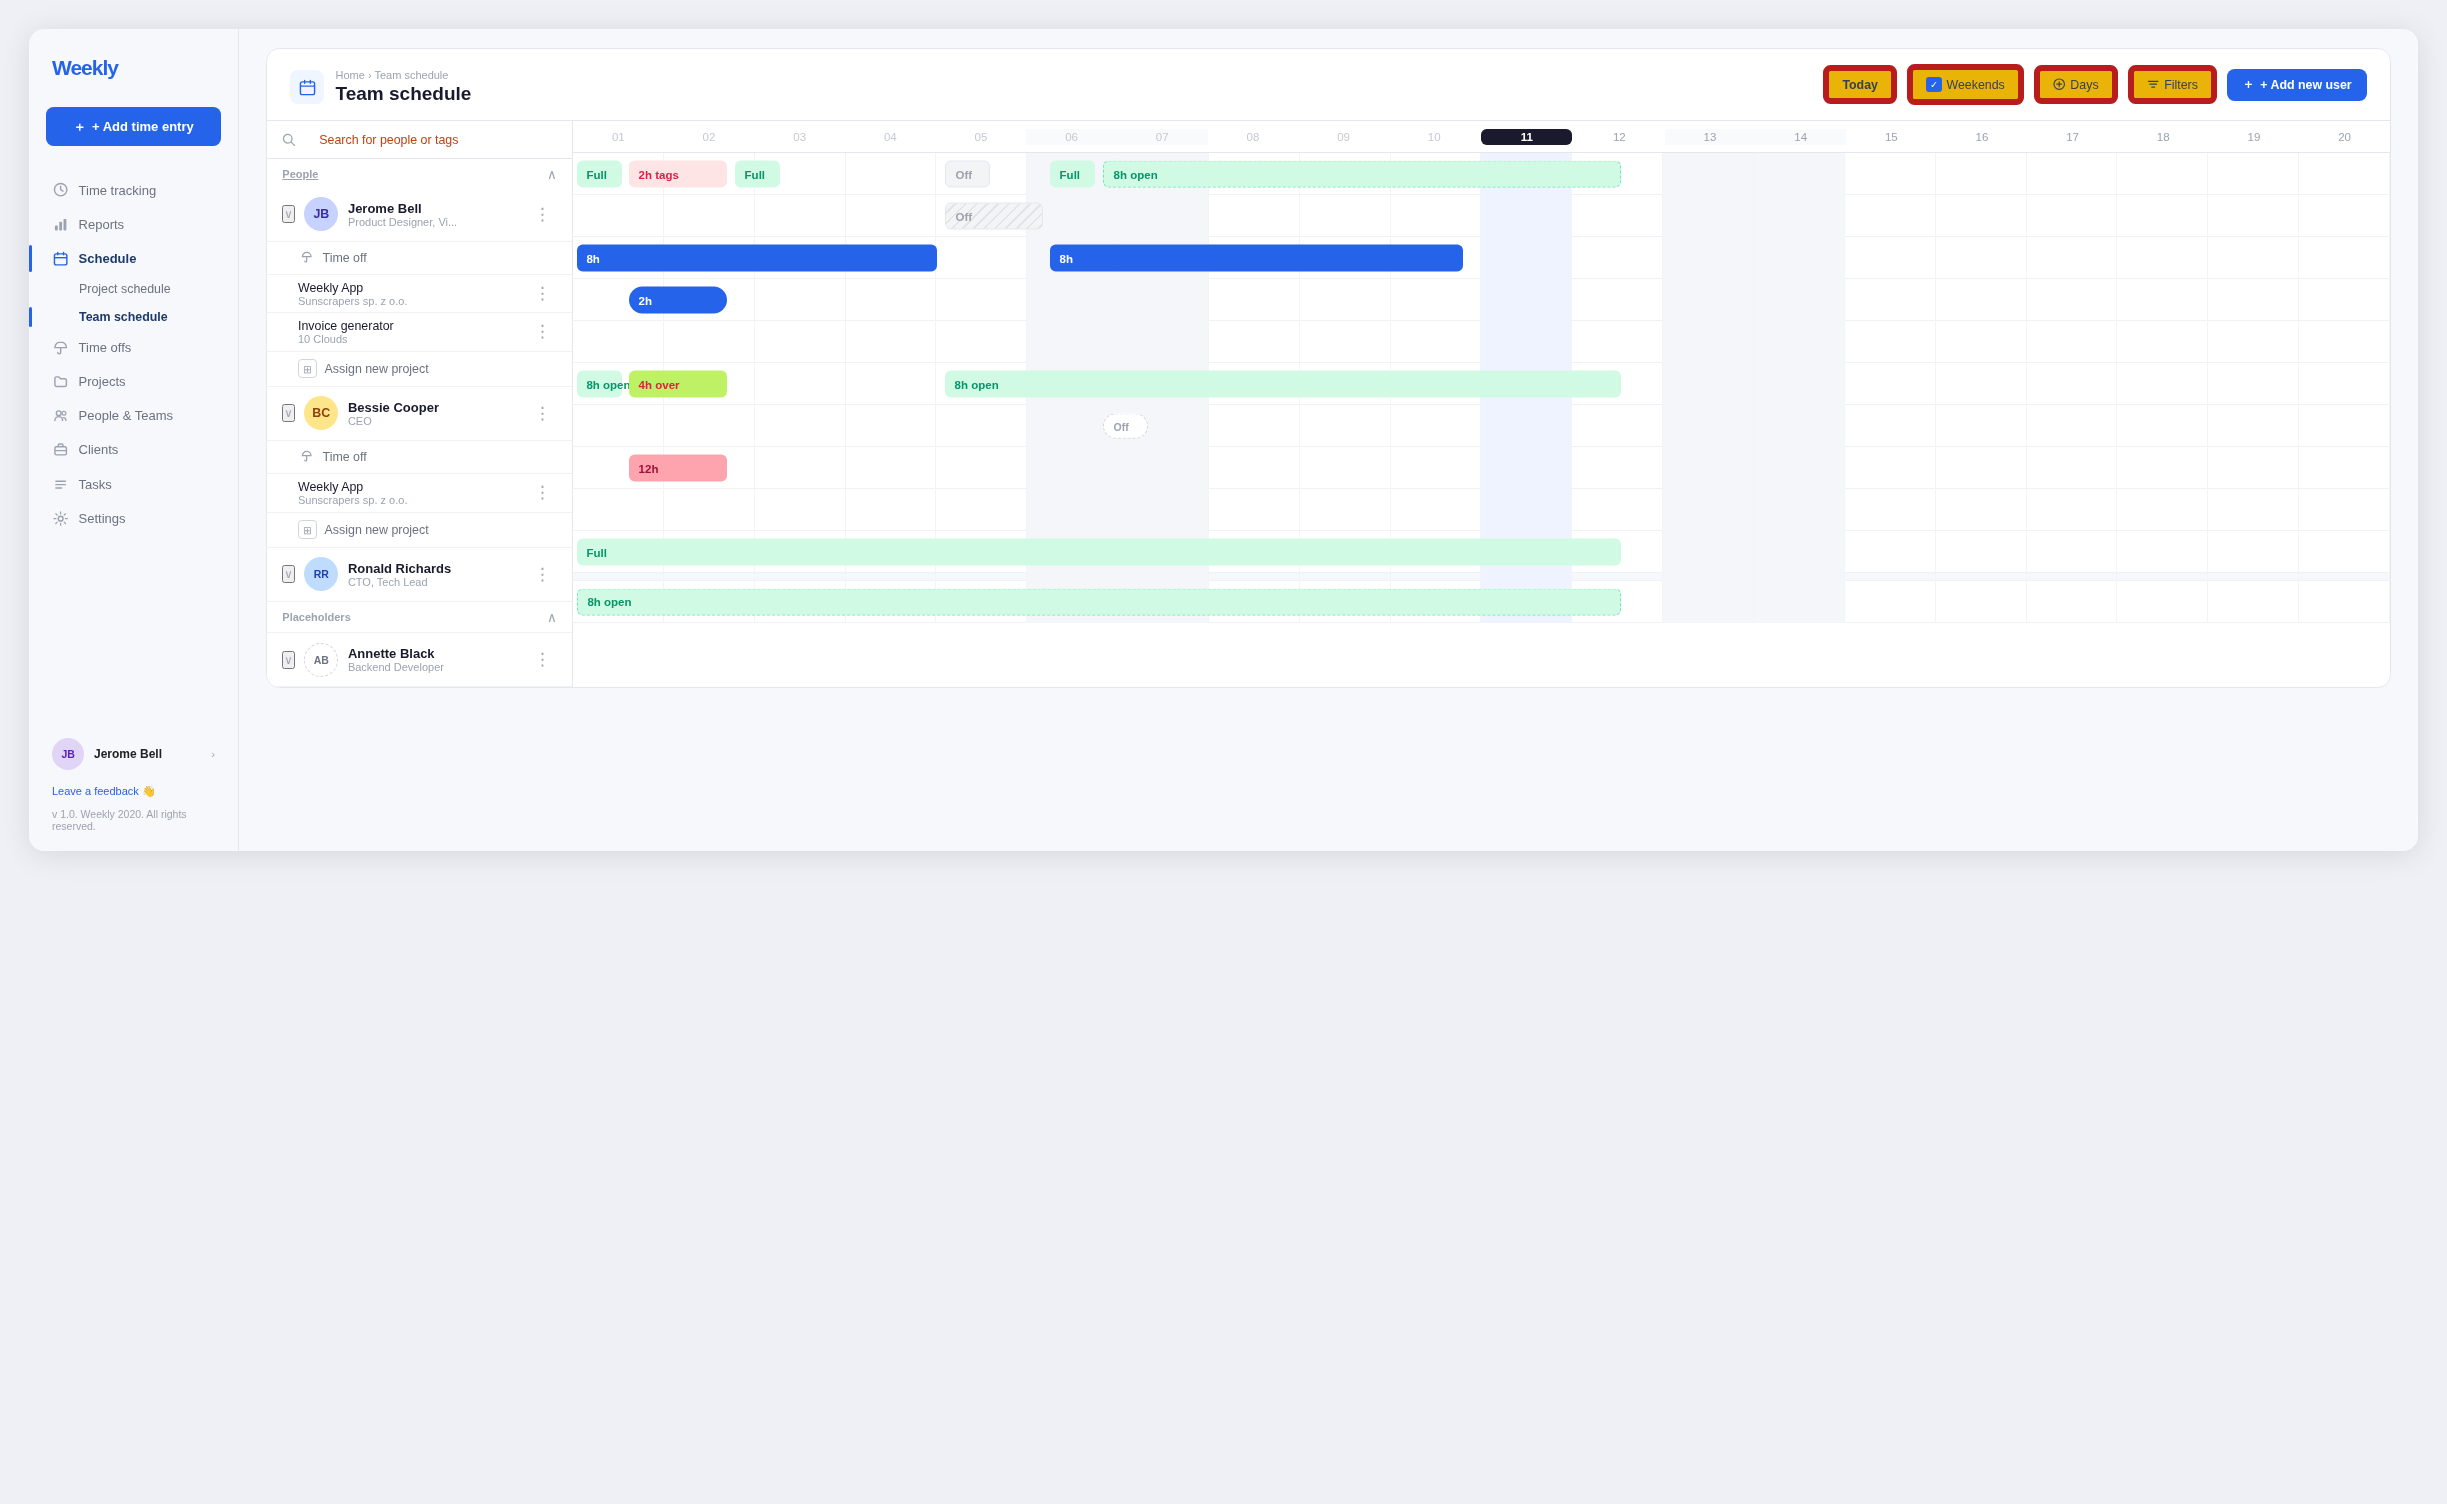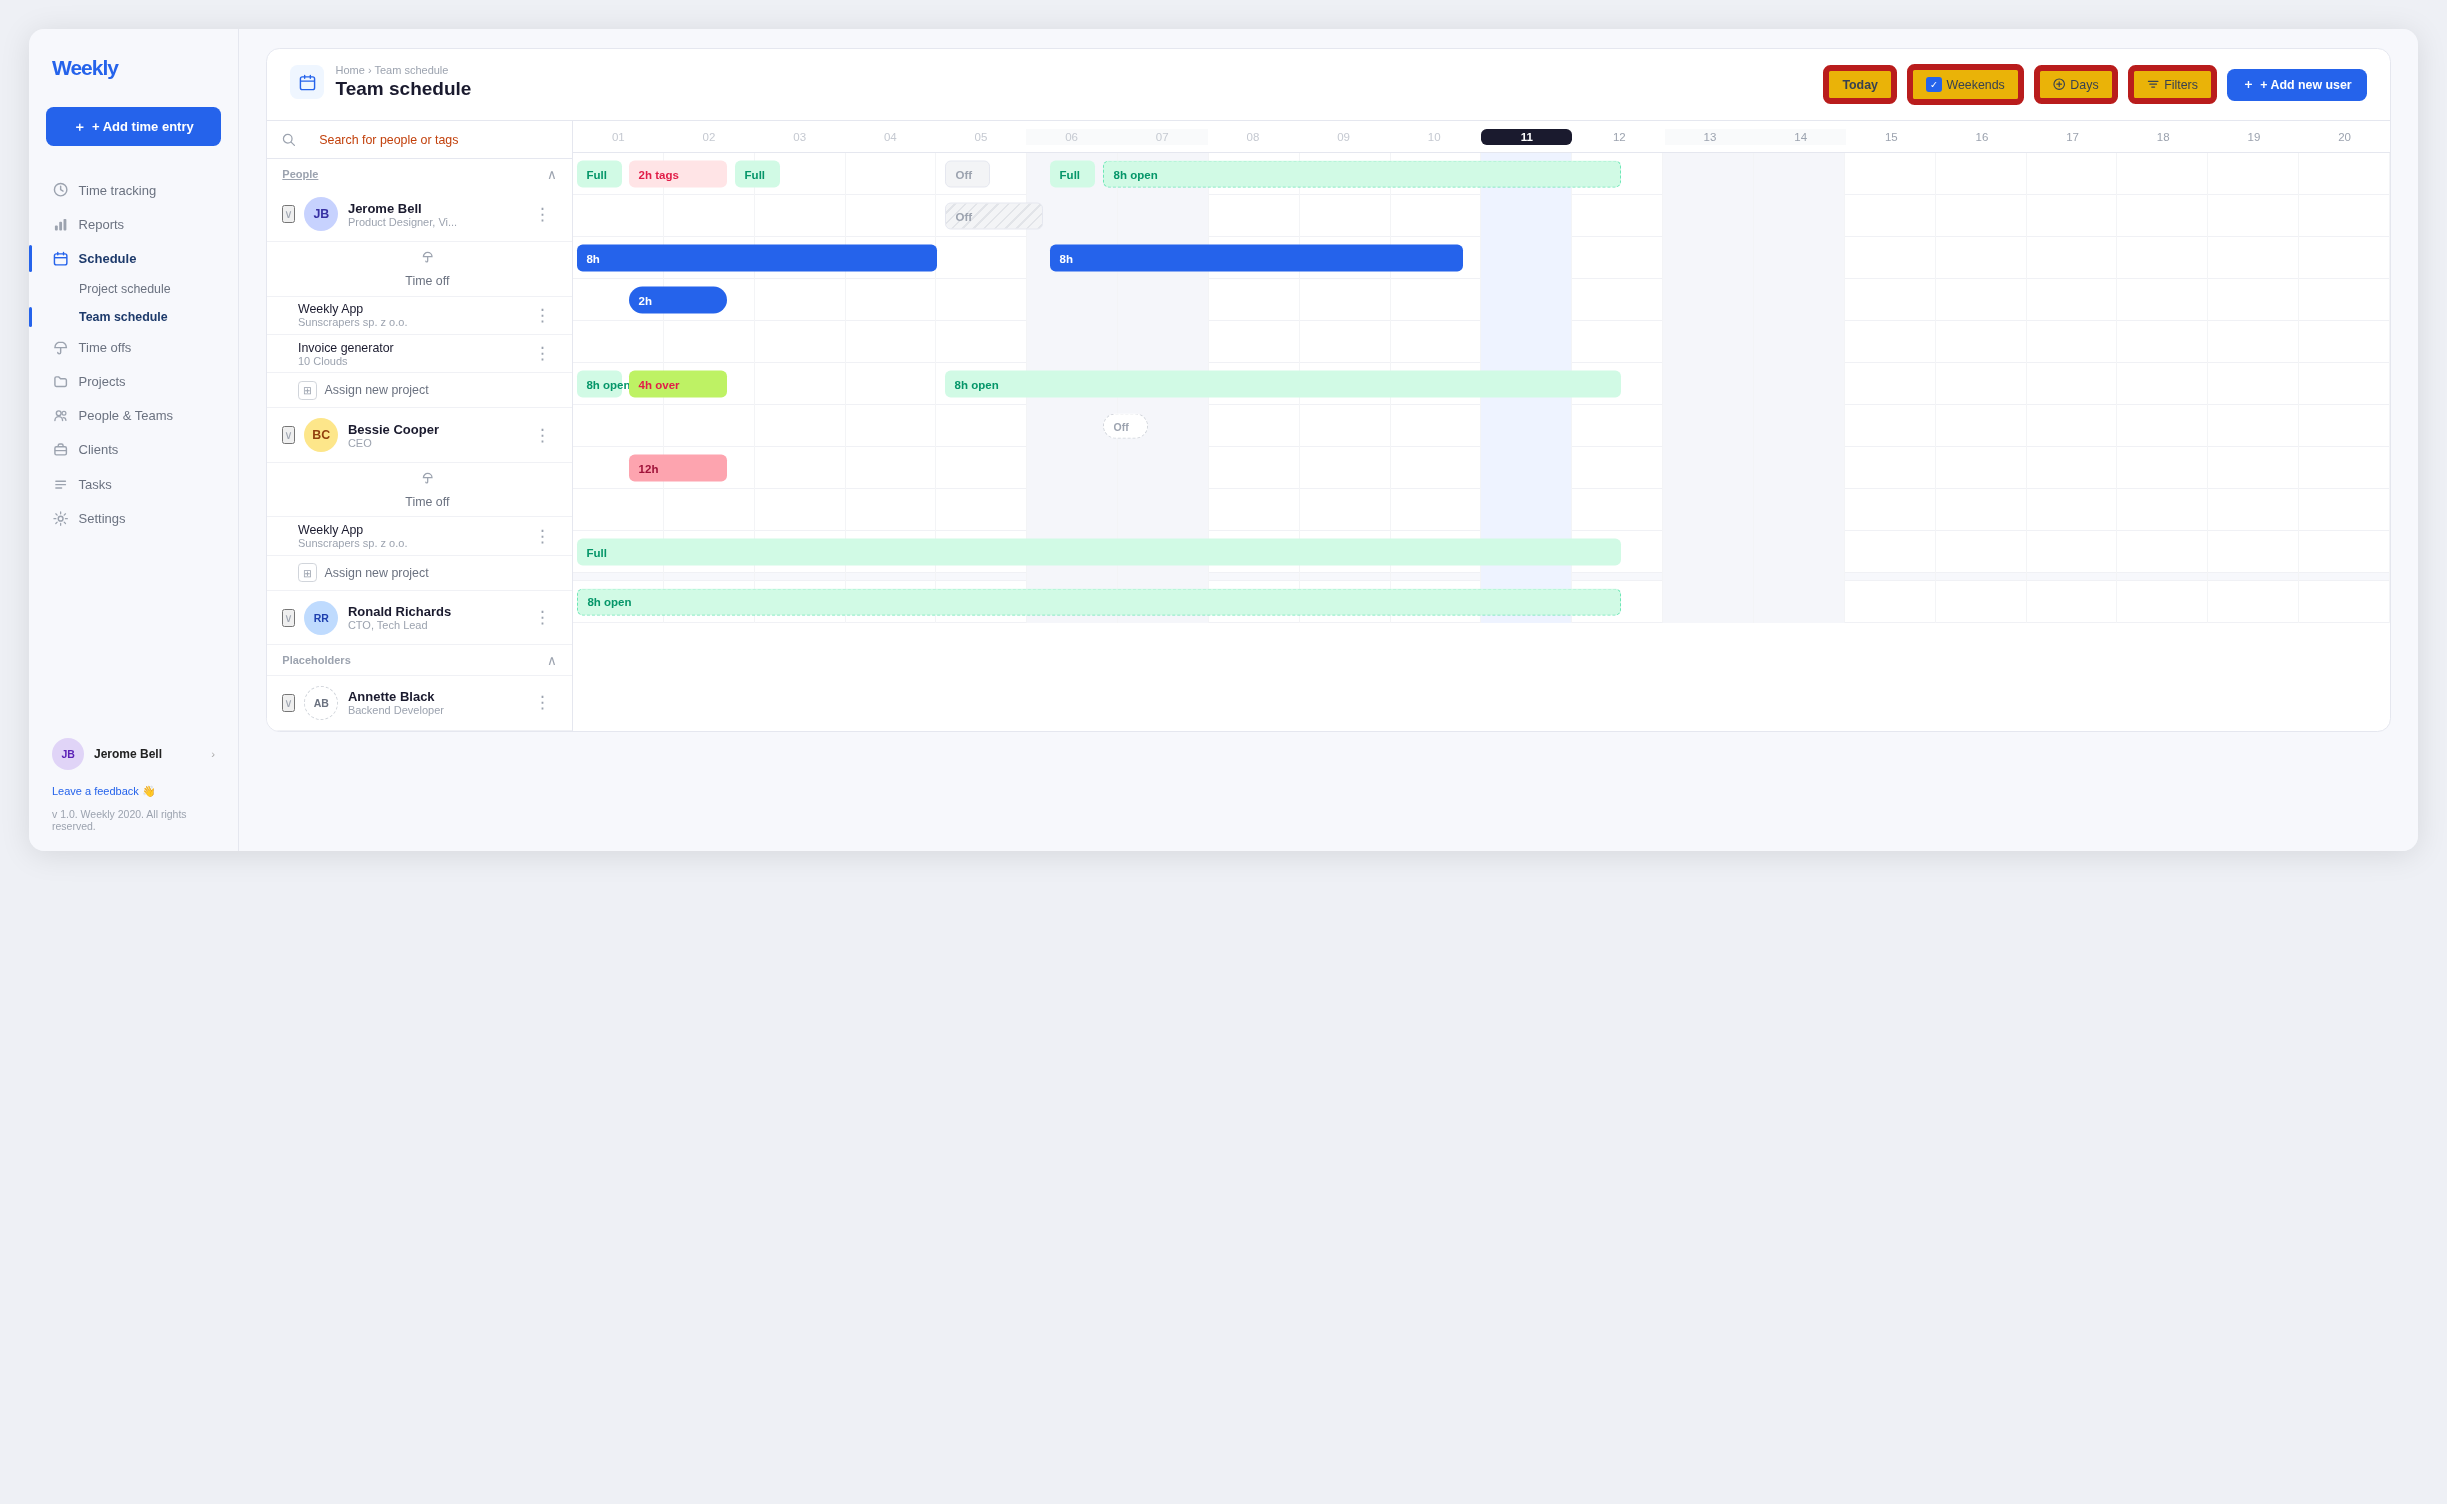--- a/index.html
+++ b/index.html
@@ -205,21 +205,21 @@
     }
     .schedule-panel {
       background: #fff;
       border-radius: 13.4px;
       border: 1px solid #e5e7ef;
       overflow: hidden;
     }
     
     .panel-header {
       display: flex;
-      align-items: flex-start;
+      align-items: flex-end;
       justify-content: space-between;
       padding: 15.3px 23px;
       border-bottom: 1px solid #e5e7ef;
       gap: 20px;
     }
     .panel-title-area {
       display: flex;
       align-items: center;
       gap: 11.5px;
     }
@@ -355,21 +355,20 @@
 
     .sub-row {
       display: flex;
       align-items: center;
       padding: 7.6px 15.3px 7.6px 31px;
       border-bottom: 1px solid #f0f1f5;
       gap: 7.6px;
       color: #6b7280;
       font-size: 12.4px;
       background: #fff;
-      flex-direction: column;
     }
     .sub-row-icon { width: 17px; height: 17px; display: flex; align-items: center; justify-content: center; color: #9ca3af; }
 
     .project-row {
       display: flex;
       align-items: center;
       padding: 5.7px 15.3px 5.7px 31px;
       border-bottom: 1px solid #f0f1f5;
       gap: 5.7px;
       background: #fff;

